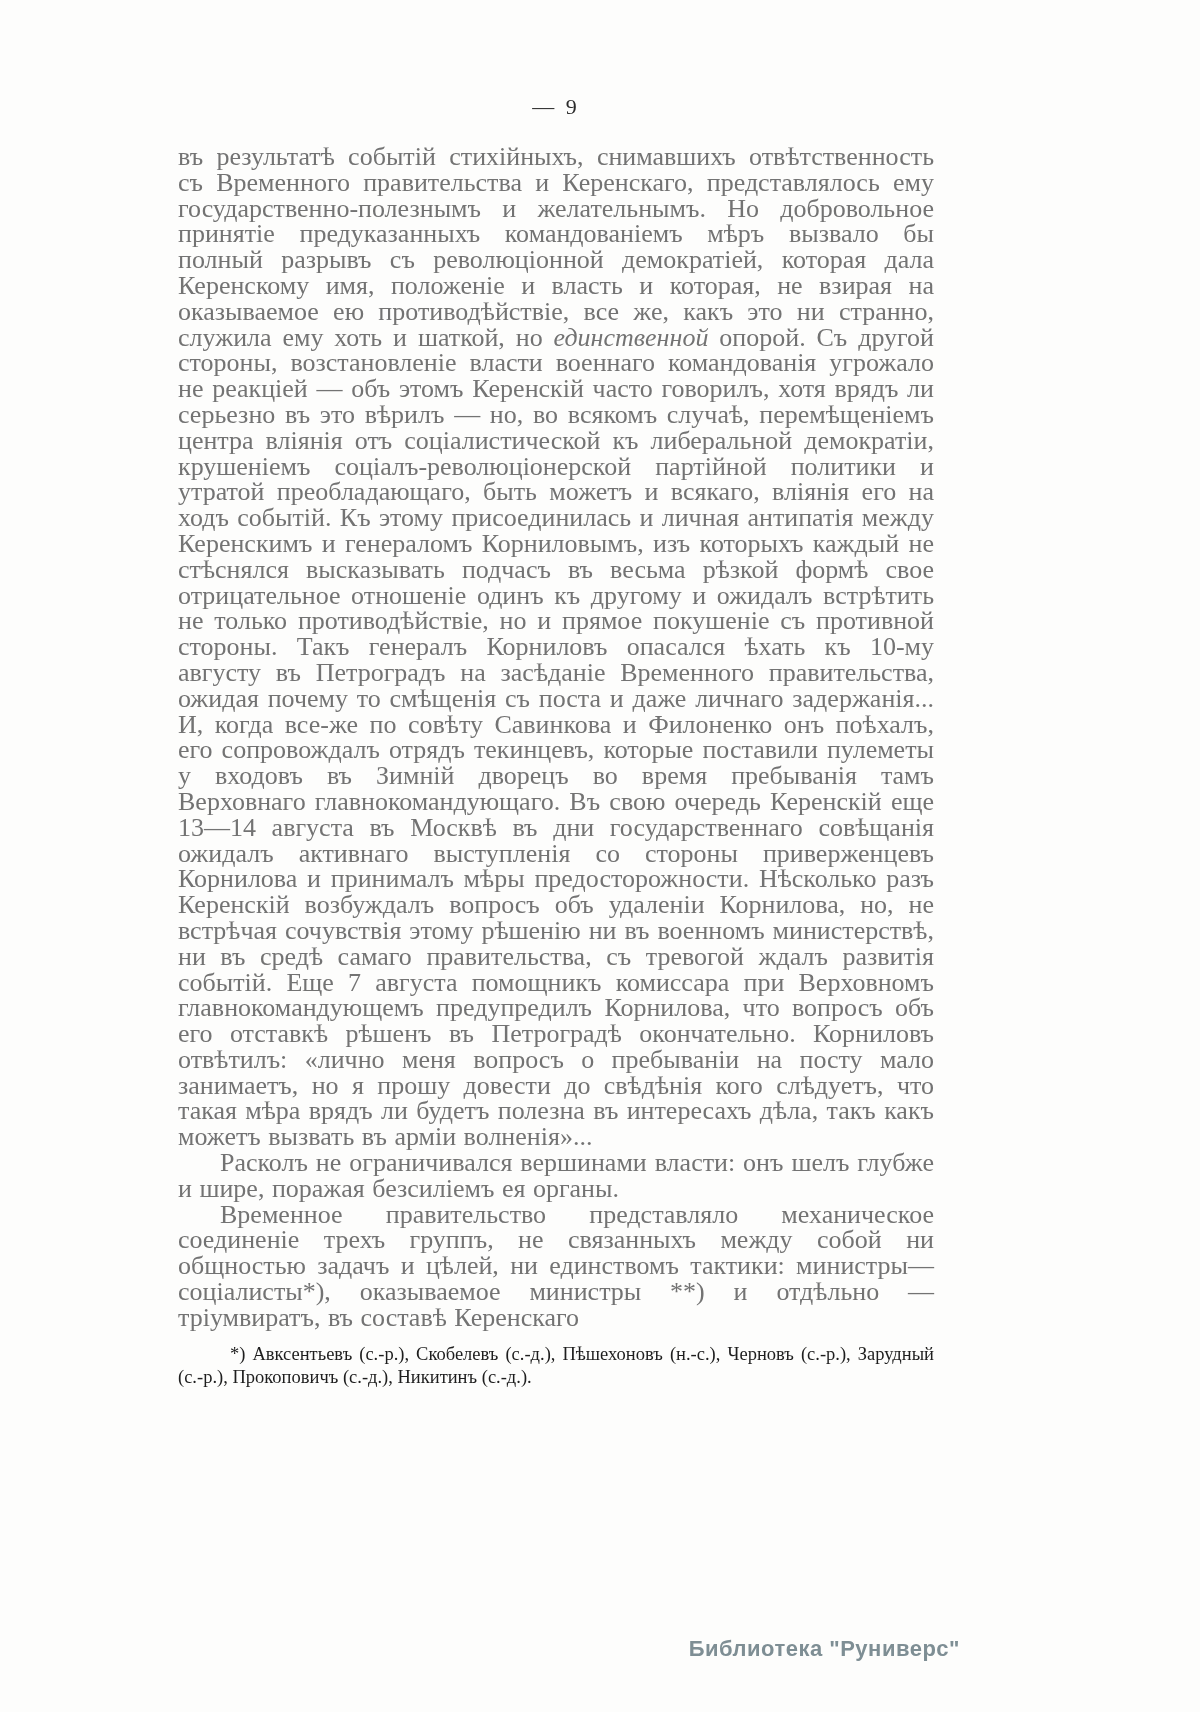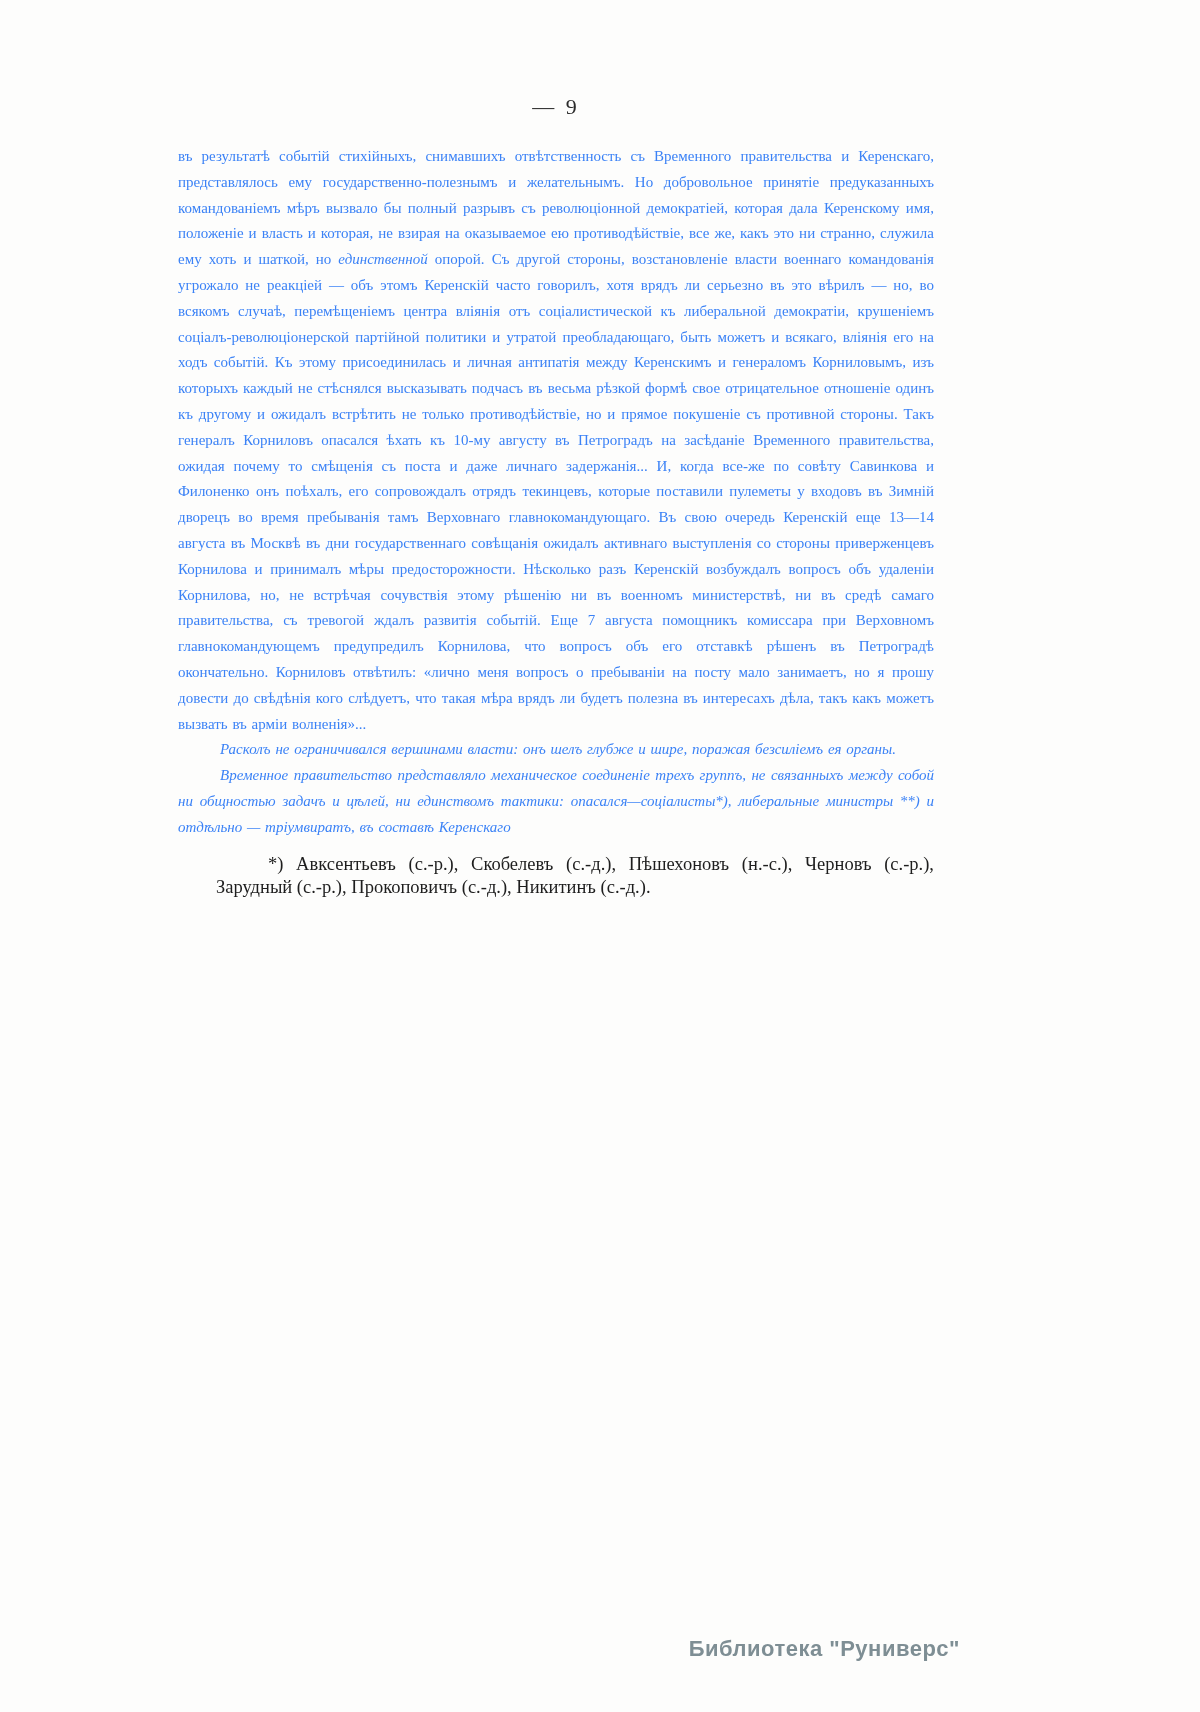--- a/index.html
+++ b/index.html
@@ -23,38 +23,37 @@
     width: 756px;
   }
   .page-number {
     text-align: center;
     font-size: 22px;
     color: #2b2b2b;
     letter-spacing: 3px;
     margin-bottom: 24px;
   }
   .body-text p {
-    font-size: 15px;
+    font-size: 26px;
     line-height: 25.8px;
     text-align: justify;
-    color: #3b82f6;
+    color: #737373;
     word-spacing: 1px;
   }
-  .body-text p.indent { text-indent: 42px; font-style: italic; }
+  .body-text p.indent { text-indent: 42px; }
   .body-text em { font-style: italic; }
   .footnotes {
     margin-top: 12px;
   }
   .footnotes p {
     font-size: 18.5px;
     line-height: 23.6px;
     text-align: justify;
     text-indent: 52px;
     color: #1e1e1e;
-    margin-left: 38px;
   }
   .footnotes p + p { margin-top: 6px; }
   .watermark {
     position: absolute;
     right: 240px;
     bottom: 50px;
     font-family: "Liberation Sans", "DejaVu Sans", sans-serif;
     font-weight: bold;
     font-size: 22px;
     color: #7e8e94;
@@ -67,21 +66,21 @@
 <div class="page">
   <div class="text-block">
 
     <div class="page-number">— 9</div>
 
     <div class="body-text">
       <p><span>въ результатѣ событій стихійныхъ, снимавшихъ отвѣтственность съ Временного правительства и Керенскаго, представлялось ему государственно-полезнымъ и желательнымъ. Но добровольное принятіе предуказанныхъ командованіемъ мѣръ вызвало бы полный разрывъ съ революціонной демократіей, которая дала Керенскому имя, положеніе и власть и которая, не взирая на оказываемое ею противодѣйствіе, все же, какъ это ни странно, служила ему хоть и шаткой, но </span><em>единственной</em><span> опорой. Съ другой стороны, возстановленіе власти военнаго командованія угрожало не реакціей — объ этомъ Керенскій часто говорилъ, хотя врядъ ли серьезно въ это вѣрилъ — но, во всякомъ случаѣ, перемѣщеніемъ центра вліянія отъ соціалистической къ либеральной демократіи, крушеніемъ соціалъ-революціонерской партійной политики и утратой преобладающаго, быть можетъ и всякаго, вліянія его на ходъ событій. Къ этому присоединилась и личная антипатія между Керенскимъ и генераломъ Корниловымъ, изъ которыхъ каждый не стѣснялся высказывать подчасъ въ весьма рѣзкой формѣ свое отрицательное отношеніе одинъ къ другому и ожидалъ встрѣтить не только противодѣйствіе, но и прямое покушеніе съ противной стороны. Такъ генералъ Корниловъ опасался ѣхать къ 10-му августу въ Петроградъ на засѣданіе Временного правительства, ожидая почему то смѣщенія съ поста и даже личнаго задержанія... И, когда все-же по совѣту Савинкова и Филоненко онъ поѣхалъ, его сопровождалъ отрядъ текинцевъ, которые поставили пулеметы у входовъ въ Зимній дворецъ во время пребыванія тамъ Верховнаго главнокомандующаго. Въ свою очередь Керенскій еще 13—14 августа въ Москвѣ въ дни государственнаго совѣщанія ожидалъ активнаго выступленія со стороны приверженцевъ Корнилова и принималъ мѣры предосторожности. Нѣсколько разъ Керенскій возбуждалъ вопросъ объ удаленіи Корнилова, но, не встрѣчая сочувствія этому рѣшенію ни въ военномъ министерствѣ, ни въ средѣ самаго правительства, съ тревогой ждалъ развитія событій. Еще 7 августа помощникъ комиссара при Верховномъ главнокомандующемъ предупредилъ Корнилова, что вопросъ объ его отставкѣ рѣшенъ въ Петроградѣ окончательно. Корниловъ отвѣтилъ: «лично меня вопросъ о пребываніи на посту мало занимаетъ, но я прошу довести до свѣдѣнія кого слѣдуетъ, что такая мѣра врядъ ли будетъ полезна въ интересахъ дѣла, такъ какъ можетъ вызвать въ арміи волненія»...</span></p>
 
       <p class="indent">Расколъ не ограничивался вершинами власти: онъ шелъ глубже и шире, поражая безсиліемъ ея органы.</p>
 
-      <p class="indent">Временное правительство представляло механическое соединеніе трехъ группъ, не связанныхъ между собой ни общностью задачъ и цѣлей, ни единствомъ тактики: опасался—соціалисты*), либеральные министры **) и отдѣльно — тріумвиратъ, въ составѣ Керенскаго</p>
+      <p class="indent">Временное правительство представляло механическое соединеніе трехъ группъ, не связанныхъ между собой ни общностью задачъ и цѣлей, ни единствомъ тактики: министры—соціалисты*), оказываемое министры **) и отдѣльно — тріумвиратъ, въ составѣ Керенскаго</p>
     </div>
 
     <div class="footnotes">
       <p>*) Авксентьевъ (с.-р.), Скобелевъ (с.-д.), Пѣшехоновъ (н.-с.), Черновъ (с.-р.), Зарудный (с.-р.), Прокоповичъ (с.-д.), Никитинъ (с.-д.).</p>
     </div>
 
   </div>
 
   <div class="watermark">Библиотека "Руниверс"</div>
 </div>

